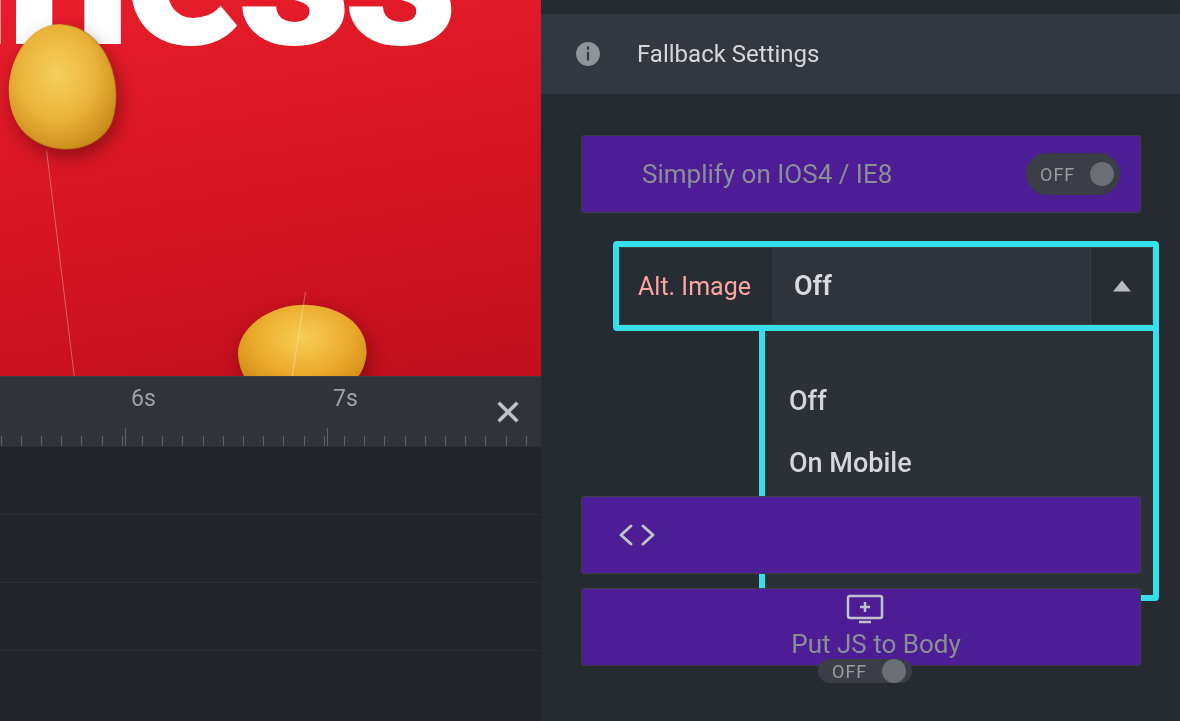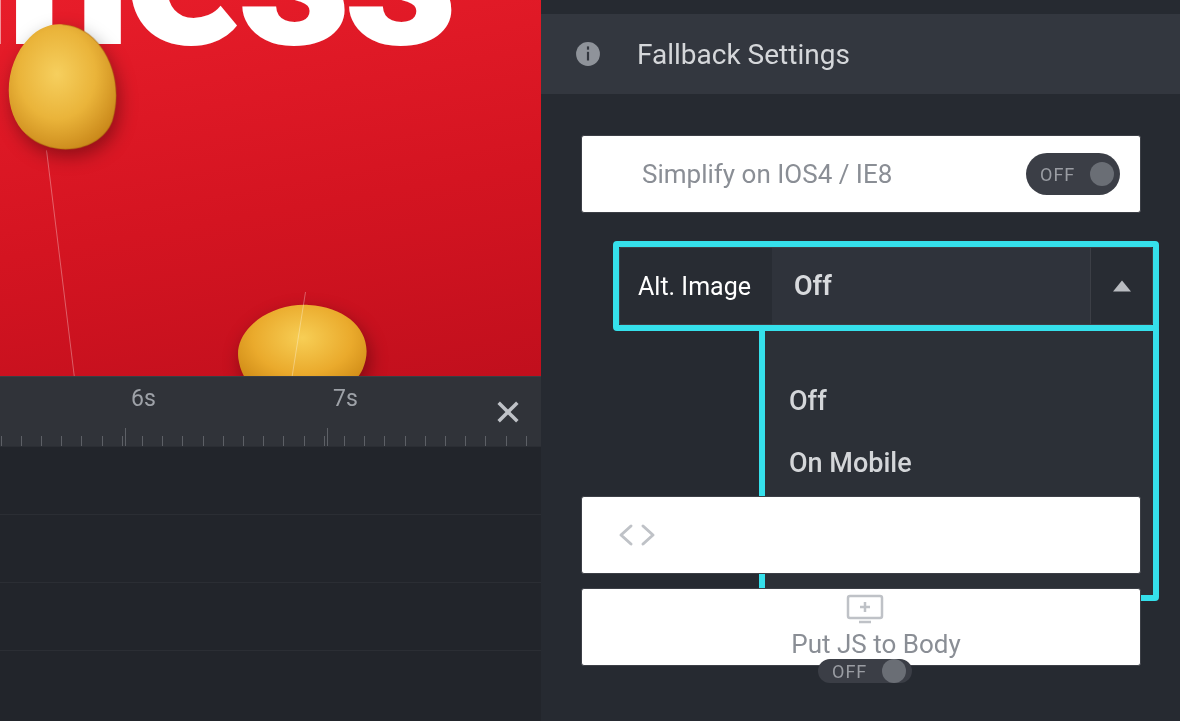--- a/index.html
+++ b/index.html
@@ -138,34 +138,34 @@
   }
   .section-header.fallback { top: 14px; }
   .section-header.jquery   { top: 376px; }
 
   .section-header .sh-icon {
     width: 30px; height: 30px;
     display:flex; align-items:center; justify-content:center;
     color:#8f939a;
   }
   .section-header .sh-label {
-    font-size: 28px;
+    font-size: 24px;
     color: #d5d7da;
     font-weight: 400;
   }
 
   
   .setting-row {
     position: absolute;
     left: 40px;
     width: 560px;
     height: 78px;
     border: 1px solid #3c3f46;
     border-radius: 3px;
-    background: #ffffff;
+    background: #4c1d95;
     display:flex;
     align-items:center;
     padding: 0 20px;
   }
   .setting-row.simplify { top: 135px; }
   .setting-row.jquery-row { top: 496px; padding-left:28px; }
   .setting-row.putjs    { top: 588px; padding-left:28px;flex-direction:column; }
 
   .setting-row .icon-slot {
     width: 54px;
@@ -229,21 +229,21 @@
     background: #282c33;
     display:flex;
     align-items:center;
     pointer-events:auto;
   }
   .alt-row .alt-label {
     width: 152px;
     text-align:left;
     padding-left: 18px;
     font-size: 25px;
-    color: #ffffff;
+    color: #fca5a5;
   }
   .alt-select {
     flex:1;
     height: 100%;
     background: #2f333b;
     display:flex;
     align-items:center;
     padding: 0 22px;
     position:relative;
     cursor:pointer;

